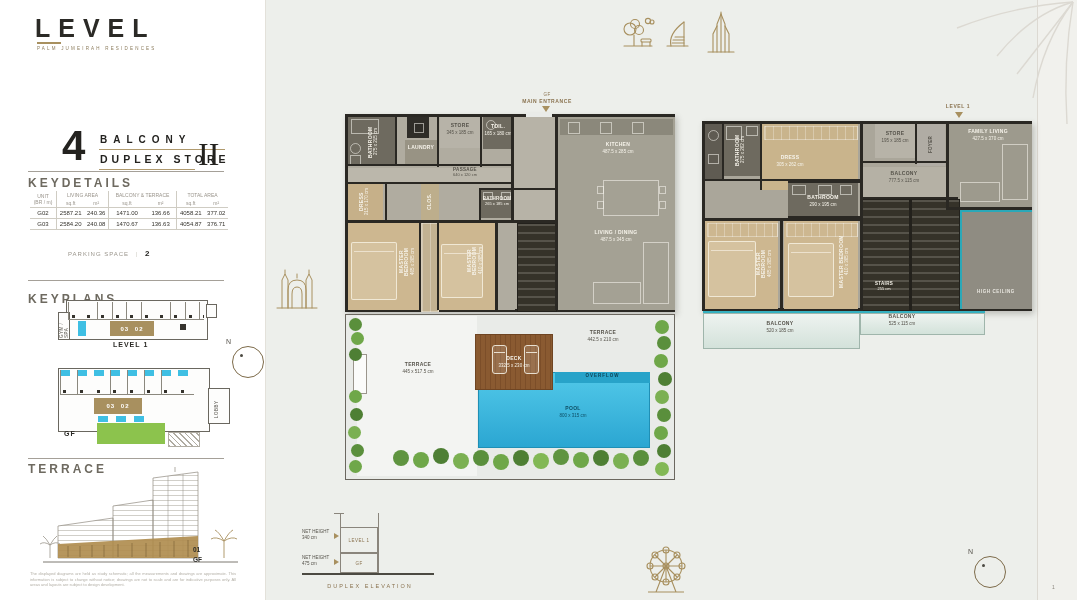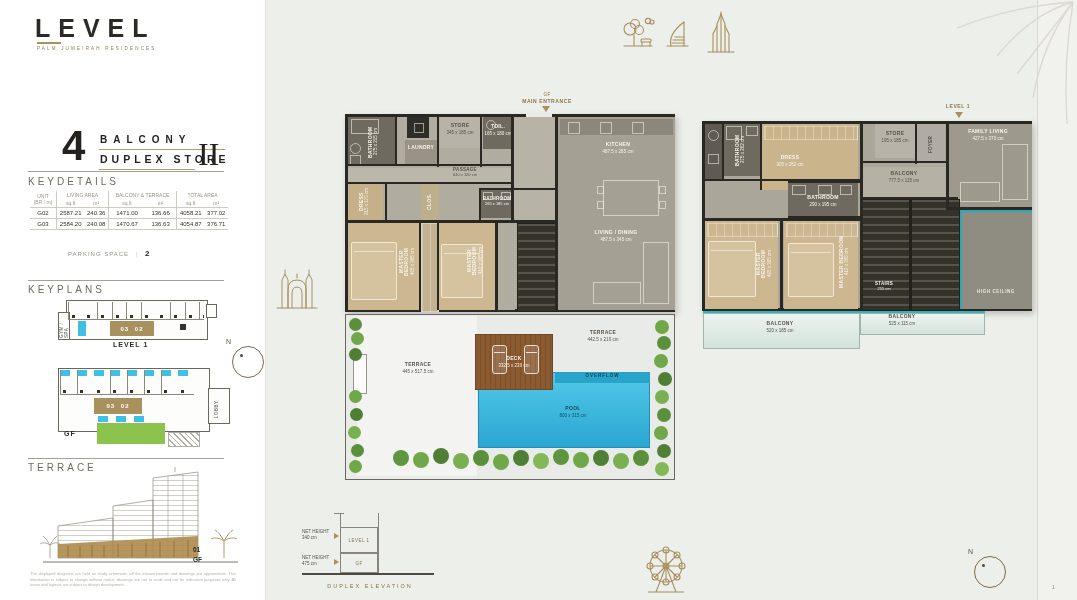--- a/index.html
+++ b/index.html
@@ -8,21 +8,21 @@
 #main-bg{position:absolute;left:265px;top:0;width:812px;height:600px;background:#edefeb;border-left:1px solid #e3e1da}
 #right-strip{position:absolute;left:1037px;top:0;width:40px;height:600px;background:#f1f1ed;border-left:1px solid #dcd9d2}
 .wall{position:absolute;background:#2a2823}
 .rm{position:absolute}
 .rlabel{position:absolute;display:flex;flex-direction:column;align-items:center;justify-content:center;text-align:center;pointer-events:none;line-height:1.15}
 .rlabel .nm{font-size:5px;font-weight:bold;letter-spacing:.3px}
 .rlabel .dm{font-size:4.5px;margin-top:1px;font-weight:normal}
 .lt{color:#f6f3ea}.dk{color:#55524a}.bl{color:#0e4f66}
 .vert{writing-mode:vertical-rl;transform:rotate(180deg)}
 .sec-line{position:absolute;height:1px;background:#a5a098;left:28px;width:196px}
-.sec-head{position:absolute;left:28px;font-size:10px;letter-spacing:3px;color:#6e6a60;font-weight:normal}
+.sec-head{position:absolute;left:28px;font-size:12px;letter-spacing:3px;color:#6e6a60;font-weight:bold}
 .kd-table{position:absolute;left:30px;top:191px;width:198px;border-collapse:collapse;border-bottom:1px solid #cfccc3}
 .kd-table th{font-weight:normal;color:#9a958c;font-size:5px;padding:1px 1px;text-align:center;line-height:1.2}
 .kd-table td{font-size:6px;color:#35332d;padding:2px 1px;text-align:center;border-top:1px solid #cfccc3}
 .gsep{border-left:1px solid #cfccc3}
 .kp-box{position:absolute;background:#fdfdfc;border:1px solid #6a675f}
 .kp-units{position:absolute;background-image:repeating-linear-gradient(90deg,#8b887e 0 .8px,transparent .8px 14.6px);border-bottom:1px solid #8b887e}
 .kp-dots{position:absolute;background-image:repeating-linear-gradient(90deg,#35332d 0 3px,transparent 3px 14.6px);height:3px}
 .kp-gold{position:absolute;background:#a8905f;color:#fff;font-size:6px;font-weight:bold;letter-spacing:1px;word-spacing:3px;display:flex;align-items:center;justify-content:center}
 .kp-pool{position:absolute;background:#3fbfe3}
 .kp-cap{position:absolute;font-size:7px;font-weight:bold;letter-spacing:1px;color:#2b2a26}
@@ -109,21 +109,21 @@
         </tr>
       </tbody>
     </table>
     <div class="abs" style="left:68px;top:249px;font-size:6px;color:#9a958c;letter-spacing:1px">
       <span>PARKING SPACE</span>
       <span style="color:#cfccc3;margin:0 4px">|</span>
       <span style="color:#23221f;font-weight:bold;font-size:8px">2</span>
     </div>
 
     <div class="sec-line" style="top:280px"></div>
-    <div class="sec-head" style="top:284px">KEYPLANS</div>
+    <div class="sec-head" style="top:292px">KEYPLANS</div>
 
     <div class="abs" style="left:58px;top:296px;width:158px;height:56px">
       <div class="kp-box" style="left:8px;top:4px;width:140px;height:38px"></div>
       <div class="kp-box" style="left:0;top:16px;width:10px;height:26px"></div>
       <div class="kp-box" style="left:148px;top:8px;width:9px;height:12px"></div>
       <div class="kp-units" style="left:10px;top:6px;width:136px;height:17px"></div>
       <div class="kp-dots" style="left:14px;top:19px;width:132px"></div>
       <div class="kp-pool" style="left:20px;top:25px;width:8px;height:15px"></div>
       <div class="kp-gold" style="left:52px;top:25px;width:44px;height:15px">03 02</div>
       <div class="abs" style="left:122px;top:28px;width:6px;height:6px;background:#35332d"></div>

